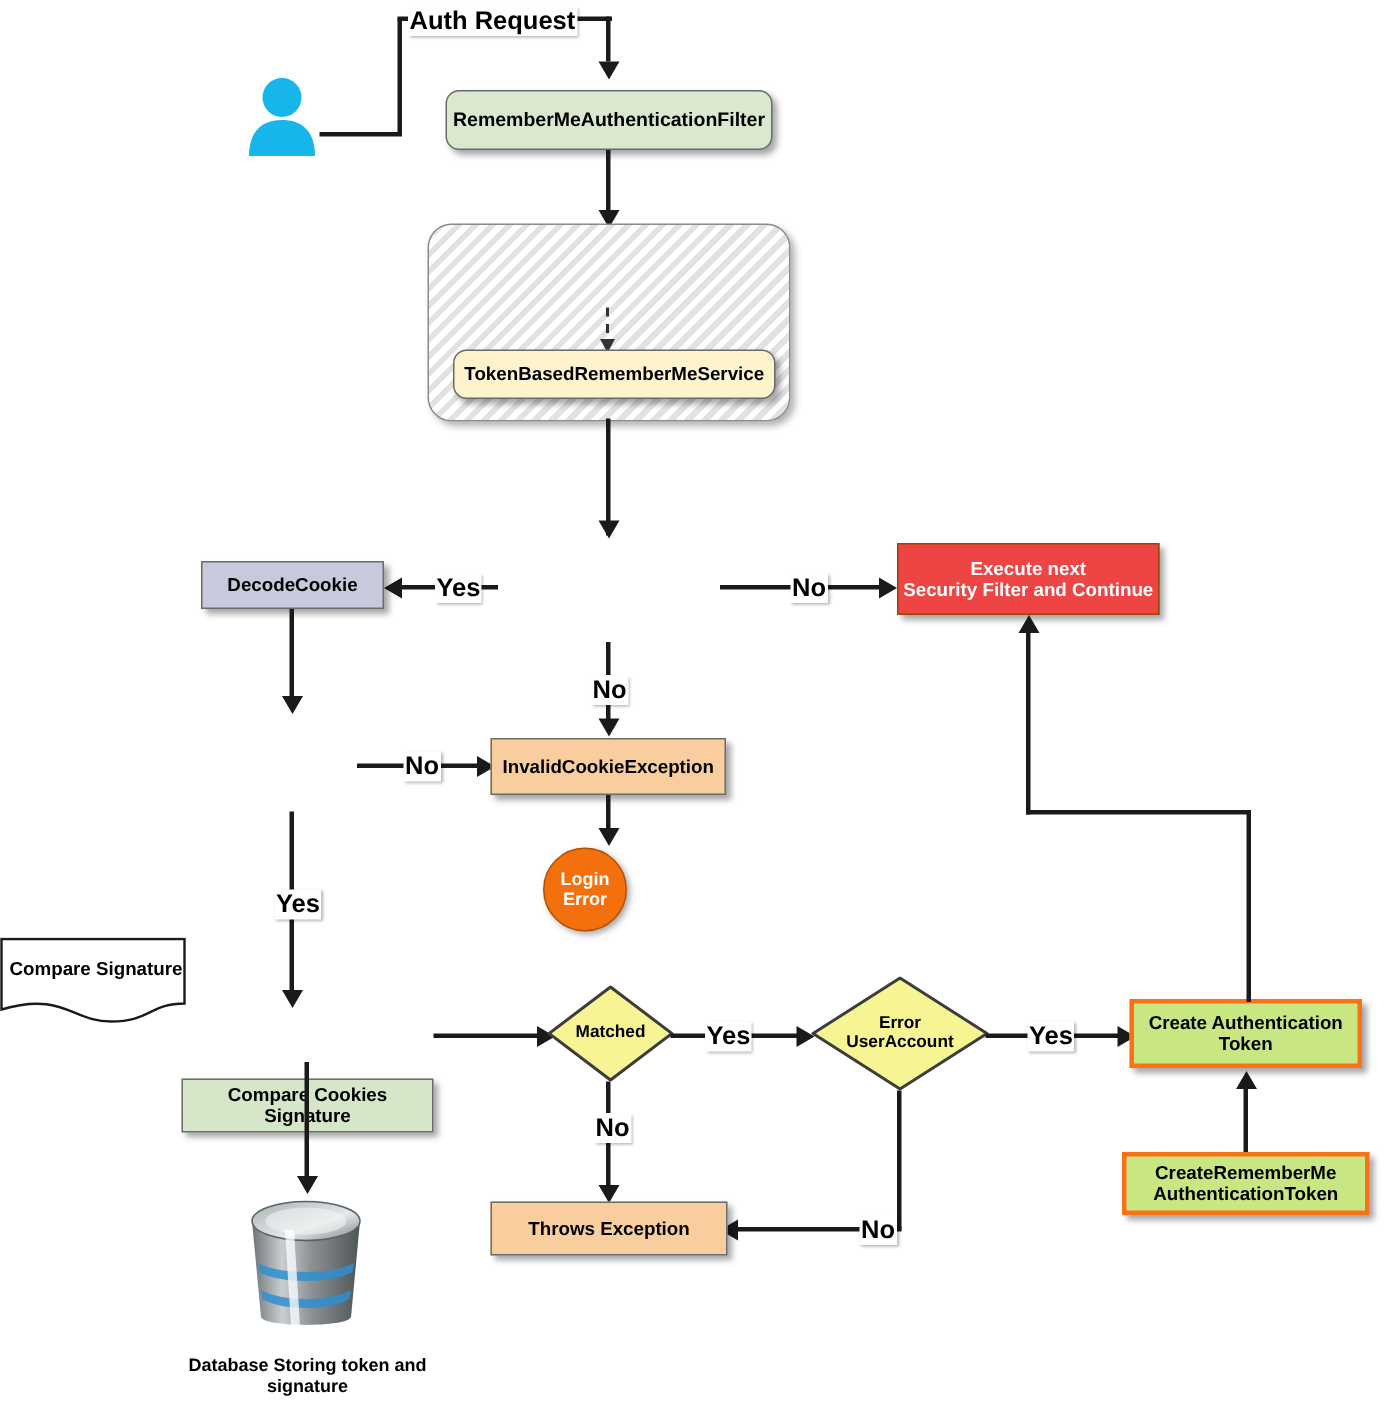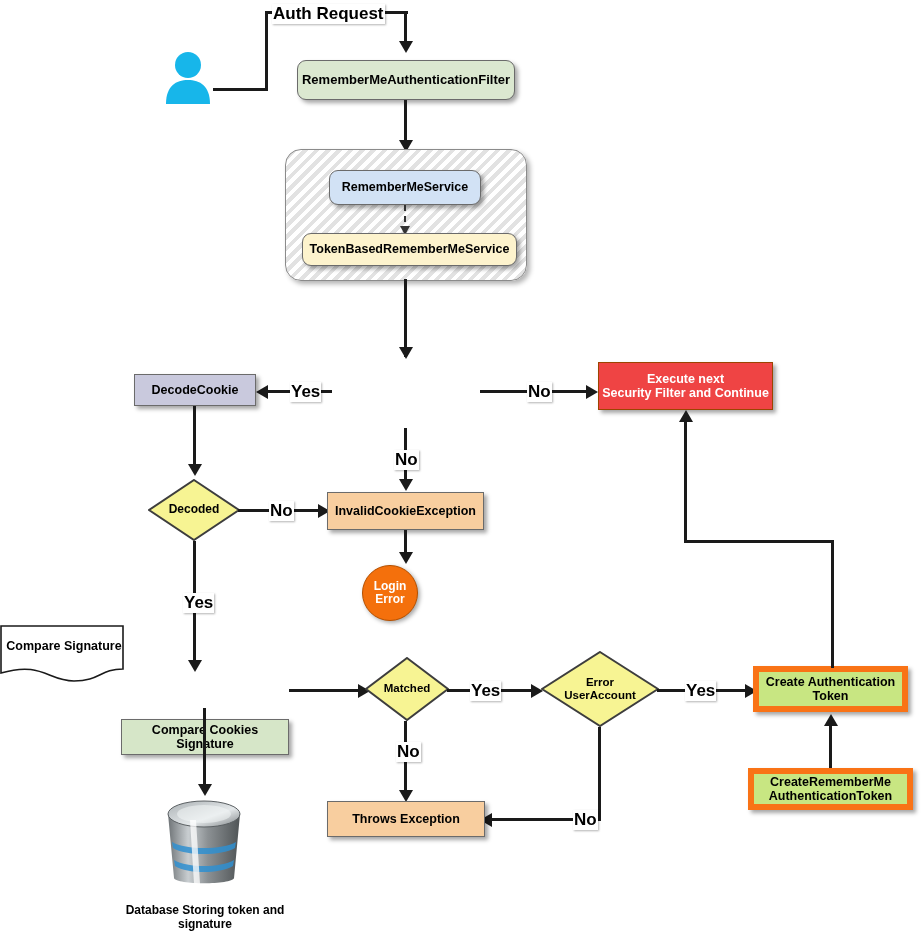--- a/index.html
+++ b/index.html
@@ -9,21 +9,21 @@
   .node{position:absolute;box-sizing:border-box;display:flex;align-items:center;
         justify-content:center;text-align:center;font-weight:bold;color:#000;
         line-height:1.15;}
 
   
   .rect{border:1px solid #6b6b6b;box-shadow:3px 3px 4px rgba(0,0,0,.35);}
   .rect.rounded{border-radius:9px;}
 
   .c-green   {background:#dbe8d0;}
   .c-green2  {background:#d6e6c8;}
-  .c-ygreen  {background:#c8e682;border:6px solid #f97316;}
+  .c-ygreen  {background:#c8e682;border:3px solid #f97316;}
   .c-lav     {background:#c9c9dd;}
   .c-peach   {background:#f8ce9f;}
   .c-cream   {background:#fdf3cd;}
   .c-blue    {background:#d2e2f5;}
   .c-orange  {background:#ef4444;border:1px solid #9c4400;color:#ffffff;}
 
   
   .diamond{position:absolute;}
   .diamond .shape{position:absolute;inset:0;}
   .diamond .dlabel{position:absolute;inset:0;display:flex;align-items:center;
@@ -83,21 +83,20 @@
     </svg>
   </div>
 
   <div class="node rect rounded c-green" style="left:297px;top:60px;width:218px;height:40px;font-size:13px;">RememberMeAuthenticationFilter</div>
 
   <div class="ln lnv" style="left:404px;top:100px;width:3px;height:48px;"></div>
   <div class="arrow arr-down" style="left:399px;top:140px;"></div>
 
   <div class="hatchbox" style="left:285px;top:149px;width:240px;height:130px;"></div>
 
-  <div class="node rect rounded c-blue" style="left:329px;top:170px;width:152px;height:35px;font-size:12.5px;">RememberMeService</div>
 
   <div class="ln dash-v" style="left:404px;top:205px;height:28px;"></div>
   <div class="arrow arr-down-sm" style="left:400px;top:226px;"></div>
 
   <div class="node rect rounded c-cream" style="left:302px;top:233px;width:215px;height:33px;font-size:12.5px;">TokenBasedRememberMeService</div>
 
   <div class="ln lnv" style="left:404px;top:279px;width:3px;height:78px;"></div>
   <div class="arrow arr-down" style="left:399px;top:347px;"></div>
 
 
@@ -118,26 +117,20 @@
     </div>
   </div>
 
   <div class="ln lnv" style="left:404px;top:428px;width:3px;height:58px;"></div>
   <div class="arrow arr-down" style="left:399px;top:479px;"></div>
   <div class="elabel" style="left:394px;top:450px;">No</div>
 
   <div class="ln lnv" style="left:193px;top:406px;width:3px;height:64px;"></div>
   <div class="arrow arr-down" style="left:188px;top:464px;"></div>
 
-  <div class="diamond" style="left:148px;top:479px;width:92px;height:62px;">
-    <svg class="shape" viewBox="0 0 92 62" preserveAspectRatio="none">
-      <polygon points="46,1 91,31 46,61 1,31" fill="#f7f493" stroke="#3d3d3d" stroke-width="2"></polygon>
-    </svg>
-    <div class="dlabel" style="font-size:12px;">Decoded</div>
-  </div>
 
   <div class="ln lnh" style="left:238px;top:509px;width:84px;height:3px;"></div>
   <div class="arrow arr-right" style="left:318px;top:504px;"></div>
   <div class="elabel" style="left:269px;top:501px;">No</div>
 
   <div class="node rect c-peach" style="left:327px;top:492px;width:157px;height:38px;font-size:12.5px;">InvalidCookieException</div>
 
   <div class="ln lnv" style="left:404px;top:530px;width:3px;height:30px;"></div>
   <div class="arrow arr-down" style="left:399px;top:552px;"></div>
 

